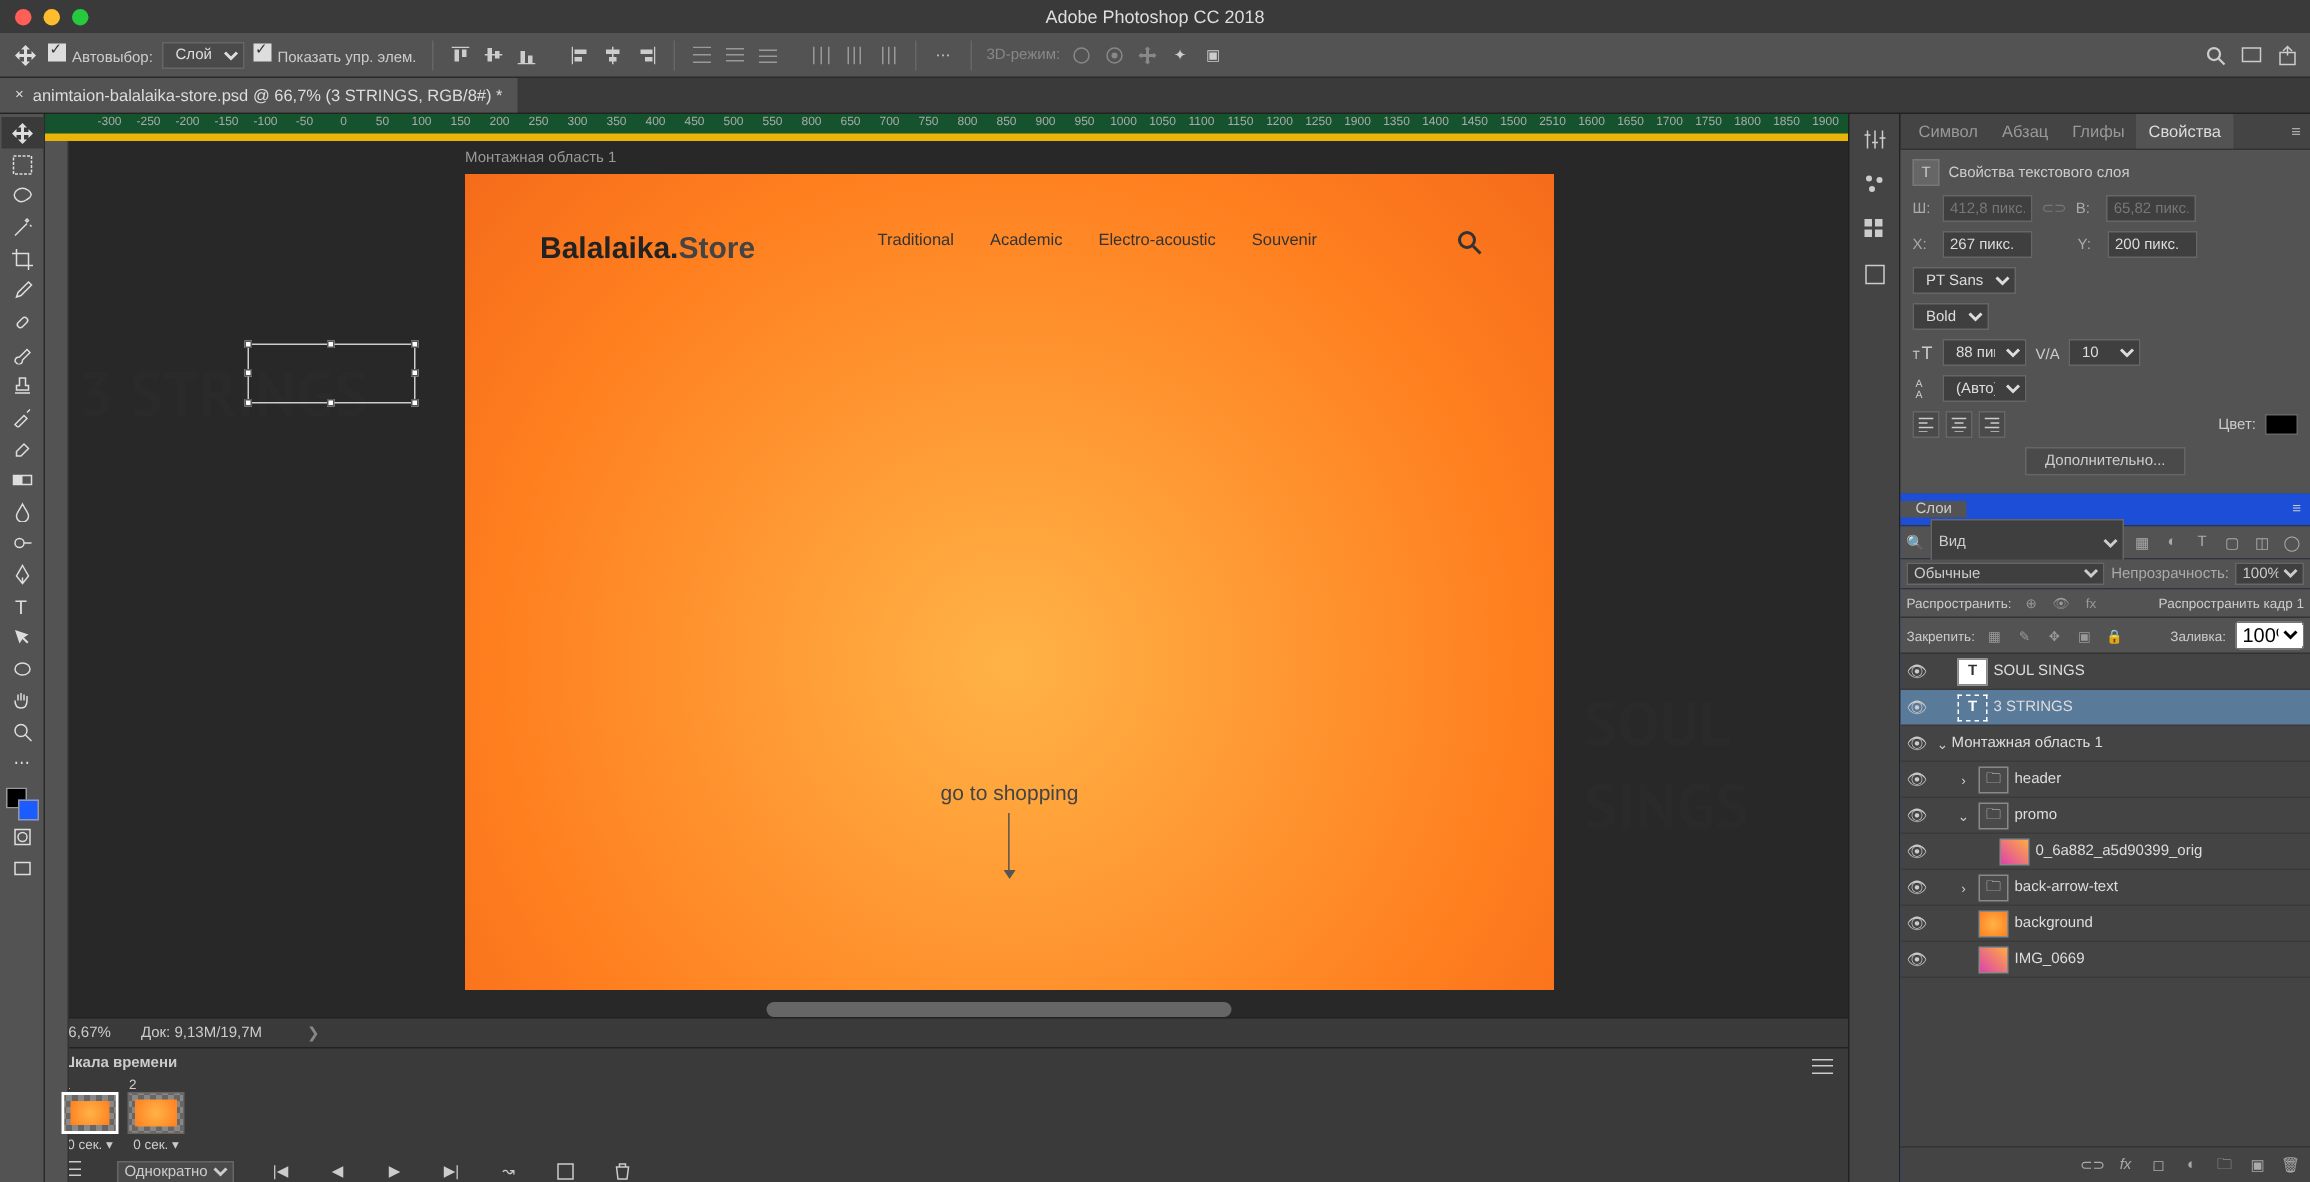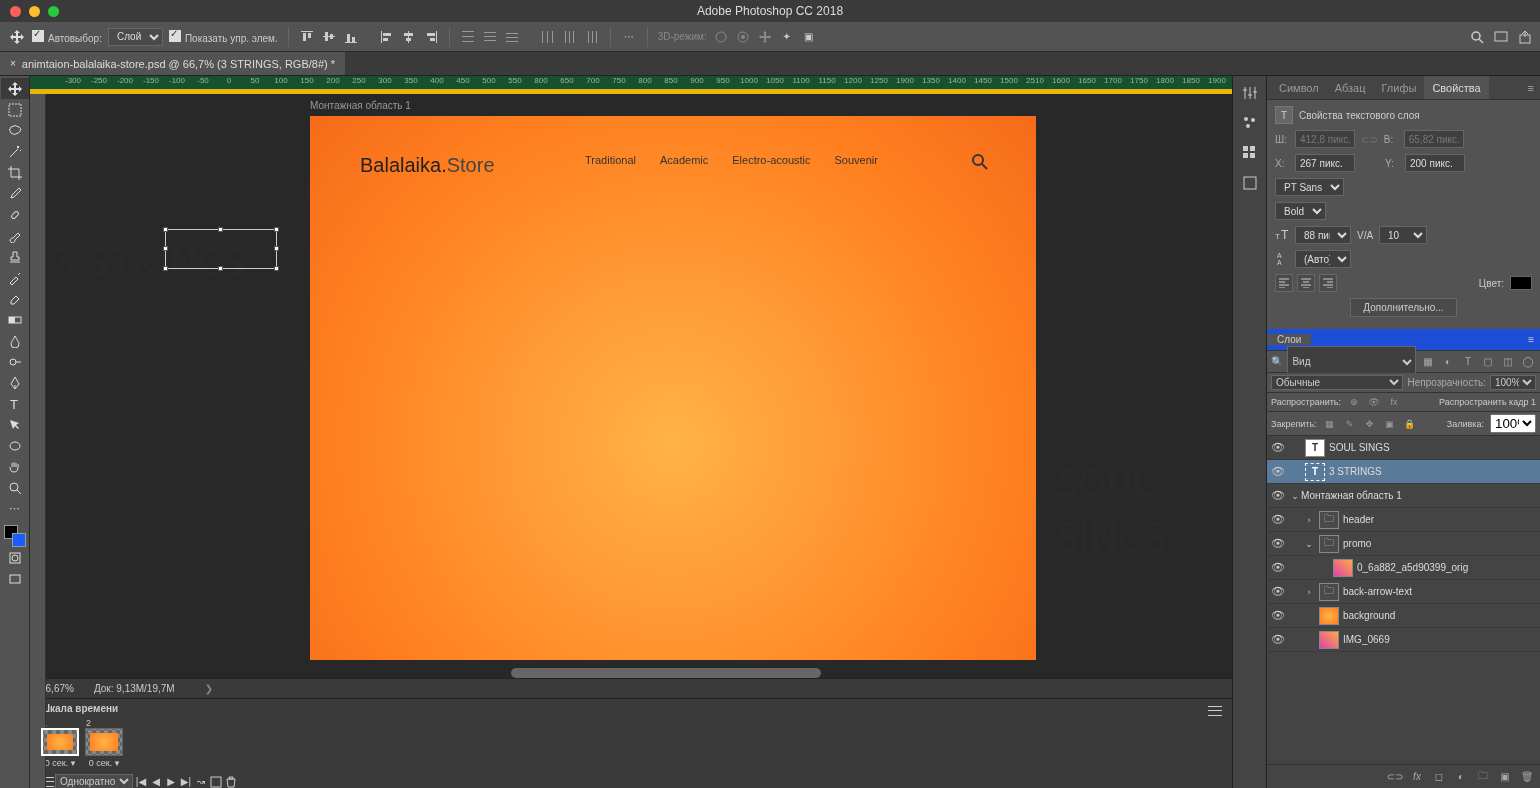--- a/index.html
+++ b/index.html
@@ -35,42 +35,42 @@
 .artboard-label{position:absolute;left:280px;top:6px;font-size:10px;color:#999}
 .artboard{position:absolute;left:280px;top:22px;width:726px;height:544px;background:radial-gradient(circle at 50% 60%,#ffb347 0%,#ff9933 35%,#ff7f1f 70%,#f56b1a 100%)}
 .canvas-text1{position:absolute;left:22px;top:140px;font-size:42px;font-weight:700;color:#2a2a2a;font-family:'PT Sans',Arial}
 .canvas-text2{position:absolute;left:1026px;top:360px;font-size:42px;font-weight:700;color:#2a2a2a;font-family:'PT Sans',Arial}
 .sel-box{position:absolute;left:135px;top:135px;width:112px;height:40px;border:1px solid #ccc}
 .sel-box .h{position:absolute;width:5px;height:5px;background:#fff;border:1px solid #555}
 .sel-box .h.tl{top:-3px;left:-3px}.sel-box .h.tr{top:-3px;right:-3px}
 .sel-box .h.bl{bottom:-3px;left:-3px}.sel-box .h.br{bottom:-3px;right:-3px}
 .sel-box .h.tm{top:-3px;left:50%;margin-left:-3px}.sel-box .h.bm{bottom:-3px;left:50%;margin-left:-3px}
 .sel-box .h.ml{left:-3px;top:50%;margin-top:-3px}.sel-box .h.mr{right:-3px;top:50%;margin-top:-3px}
-.artboard .logo{position:absolute;left:50px;top:36px;font-family:'PT Sans',Arial;font-size:20px;font-weight:400}
+.artboard .logo{position:absolute;left:50px;top:36px;font-family:'PT Sans',Arial;font-size:20px;font-weight:700}
 .artboard .logo .l1{color:#222}.artboard .logo .l2{color:#444}
 .artboard .nav{position:absolute;top:38px;left:275px;display:flex;gap:24px;font-size:11px;color:#333}
 .artboard .nav span{cursor:pointer}
 .artboard .search{position:absolute;top:38px;right:48px}
 .artboard .cta{position:absolute;bottom:80px;left:50%;transform:translateX(-50%);text-align:center;color:#444;font-size:14px}
 .artboard .cta .line{width:1px;height:38px;background:#555;margin:6px auto 0}
 .artboard .cta .line::after{content:"";display:block;width:0;height:0;border-left:4px solid transparent;border-right:4px solid transparent;border-top:6px solid #555;position:relative;top:38px;left:-3px}
 .status{height:20px;background:#3a3a3a;display:flex;align-items:center;font-size:10px;padding:0 10px;gap:20px;border-top:1px solid #222}
 .status .chev{margin-left:10px;color:#888}
 .hscroll{position:absolute;bottom:0;left:40%;width:310px;height:10px;background:#666;border-radius:5px}
 .timeline{height:90px;background:#3a3a3a;border-top:1px solid #222;padding:4px 10px;font-size:10px}
 .timeline-label{font-weight:700;color:#ccc;margin-bottom:4px}
 .frames{display:flex;gap:4px}
 .frame{width:40px;display:flex;flex-direction:column;align-items:center}
 .frame .num{font-size:9px;color:#ccc;align-self:flex-start;padding-left:2px}
 .frame .thumb{width:38px;height:28px;border:1px solid #666;background:radial-gradient(circle,#ffb347,#ff7f1f);position:relative}
 .frame.active .thumb{border:2px solid #fff}
 .frame .thumb::before{content:"";position:absolute;inset:0;background:repeating-conic-gradient(#888 0 25%,#666 0 50%) 50%/8px 8px}
 .frame .thumb .inner{position:absolute;inset:4px;background:radial-gradient(circle,#ffb347,#ff7f1f)}
 .frame .time{font-size:9px;color:#ccc;margin-top:2px}
-.tl-controls{display:flex;align-items:center;gap:1px;margin-top:6px}
+.tl-controls{display:flex;align-items:flex-start;gap:24px;margin-top:6px}
 .tl-controls select{background:#4a4a4a;border:1px solid #666;color:#ccc;font-size:10px}
 .tl-controls .btn{width:14px;height:14px;display:flex;align-items:center;justify-content:center;color:#ccc}
 .right-dock{width:34px;background:#444;display:flex;flex-direction:column;align-items:center;padding-top:6px;gap:8px;border-left:1px solid #222}
 .right-dock .db{width:22px;height:22px;display:flex;align-items:center;justify-content:center;color:#ccc}
 .panels{width:274px;background:#444;display:flex;flex-direction:column;border-left:1px solid #222}
 .panel-tabs{display:flex;height:24px;align-items:center;font-size:11px;border-bottom:1px solid #333;padding-left:4px;gap:0}
 .panel-tabs span{padding:0 8px;height:100%;display:flex;align-items:center;color:#999}
 .panel-tabs span.active{background:#535353;color:#ddd}
 .panel-tabs .menu{margin-left:auto;padding-right:6px;color:#aaa}
 .prop-panel{background:#535353;padding:6px 8px;font-size:10px;color:#ccc}
@@ -467,20 +467,24 @@
             <span>Academic</span>
             <span>Electro-acoustic</span>
             <span>Souvenir</span>
           </div>
         <div class="search">
             <svg width="16" height="16">
               <circle cx="6" cy="6" r="5" fill="none" stroke="#333" stroke-width="2"></circle>
               <line x1="10" y1="10" x2="15" y2="15" stroke="#333" stroke-width="2"></line>
             </svg>
           </div>
+        <div class="cta">
+          <div>go to shopping</div>
+          <div class="line"></div>
+        </div>
       </div>
       <div class="canvas-text2">SOUL SINGS</div>
       <div class="hscroll"></div>
     </div>
     <div class="status">
       <span>66,67%</span>
       <span>Док: 9,13M/19,7M</span>
       <span class="chev">❯</span>
     </div>
     <div class="timeline">

